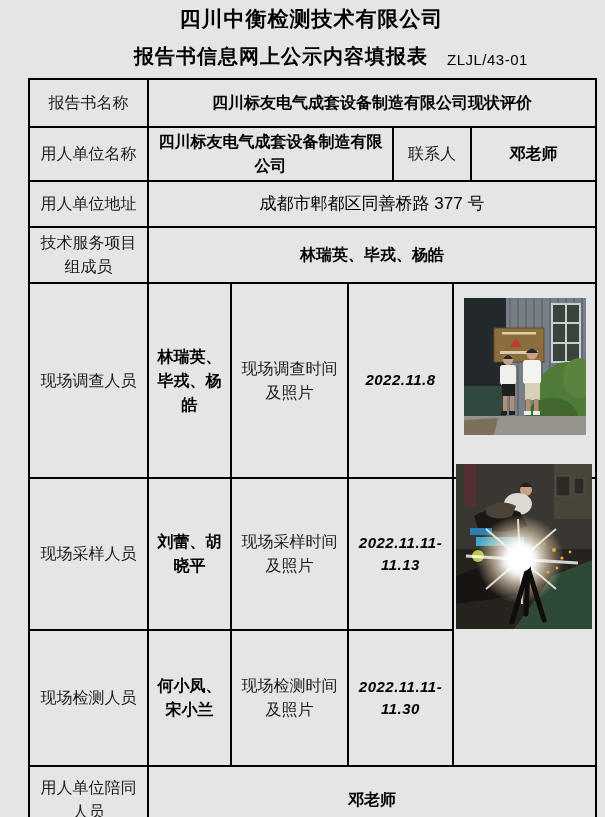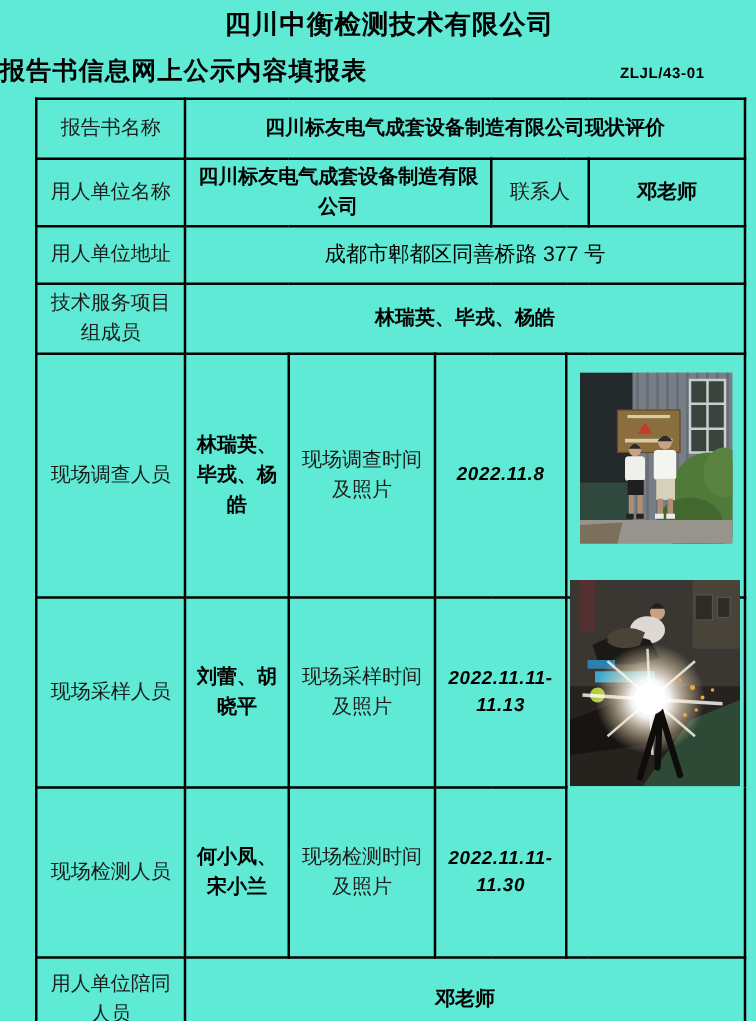--- a/index.html
+++ b/index.html
@@ -1,22 +1,22 @@
 <!DOCTYPE html>
 <html><head>
 <meta charset="utf-8">
 <style>
   html,body{margin:0;padding:0;background:#fff;}
-  .page{position:relative;width:605px;height:817px;background:#5eead4;
+  .page{position:relative;width:605px;height:817px;background:#e5e5e5;
         font-family:"Liberation Sans",sans-serif;color:#000;overflow:hidden;}
   .title{position:absolute;left:28px;top:5px;width:567px;text-align:center;
          font-size:21px;font-weight:bold;letter-spacing:1px;}
-  .subtitle{position:absolute;left:0;top:43px;width:562px;text-align:left;
+  .subtitle{position:absolute;left:0;top:43px;width:562px;text-align:center;
          font-size:20px;font-weight:bold;letter-spacing:1px;}
-  .form-code{position:absolute;left:496px;top:51px;font-size:12px;font-weight:bold;
+  .form-code{position:absolute;left:447px;top:51px;font-size:15px;font-weight:normal;
          letter-spacing:.5px;}
   table.form{position:absolute;left:28px;top:78px;width:567px;
          border-collapse:collapse;table-layout:fixed;padding-left:45px;}
   td{border:2px solid #000;text-align:center;vertical-align:middle;
      padding:2px;overflow:visible;}
   .lbl{font-size:16px;font-weight:400;color:#1c1c1c;line-height:1.45;}
   .val{font-size:16px;font-weight:700;color:#000;line-height:1.5;}
   .addr{font-family:Liberation Sans, sans-serif;font-weight:400;font-size:17px;}
   .ln{display:block;line-height:1.5;}
   .date{font-size:15px;letter-spacing:.5px;font-style:italic;}

